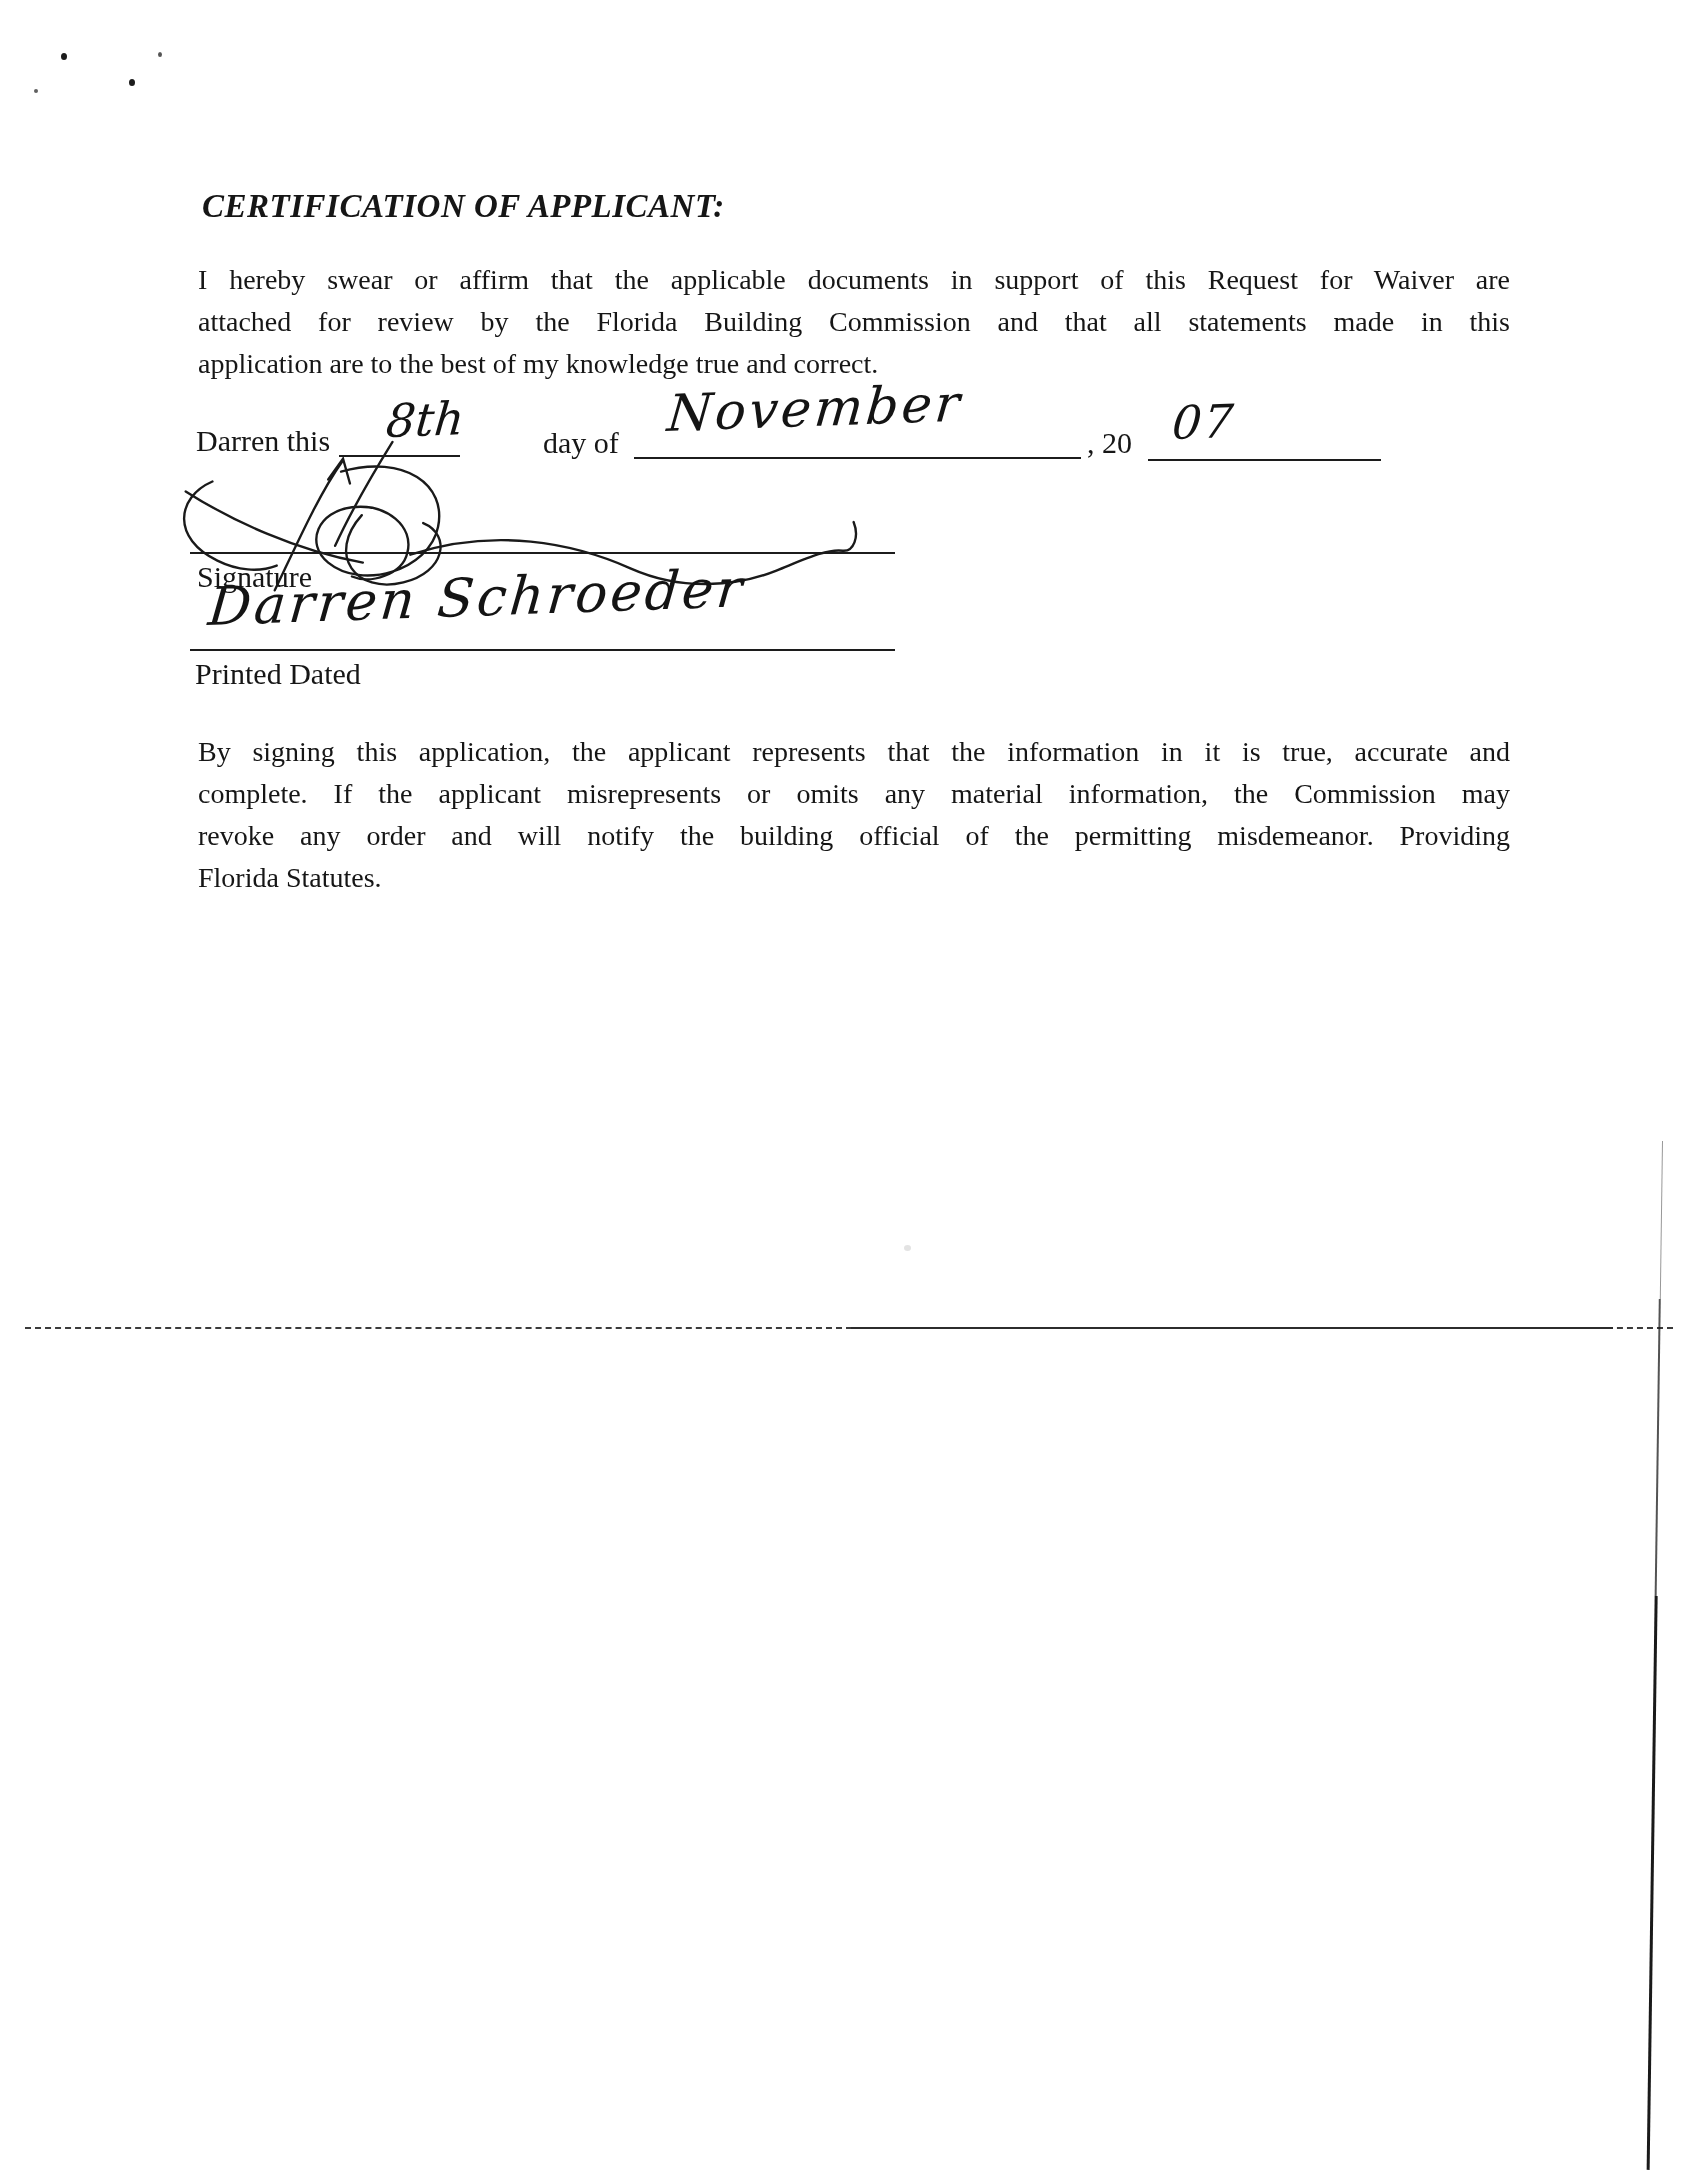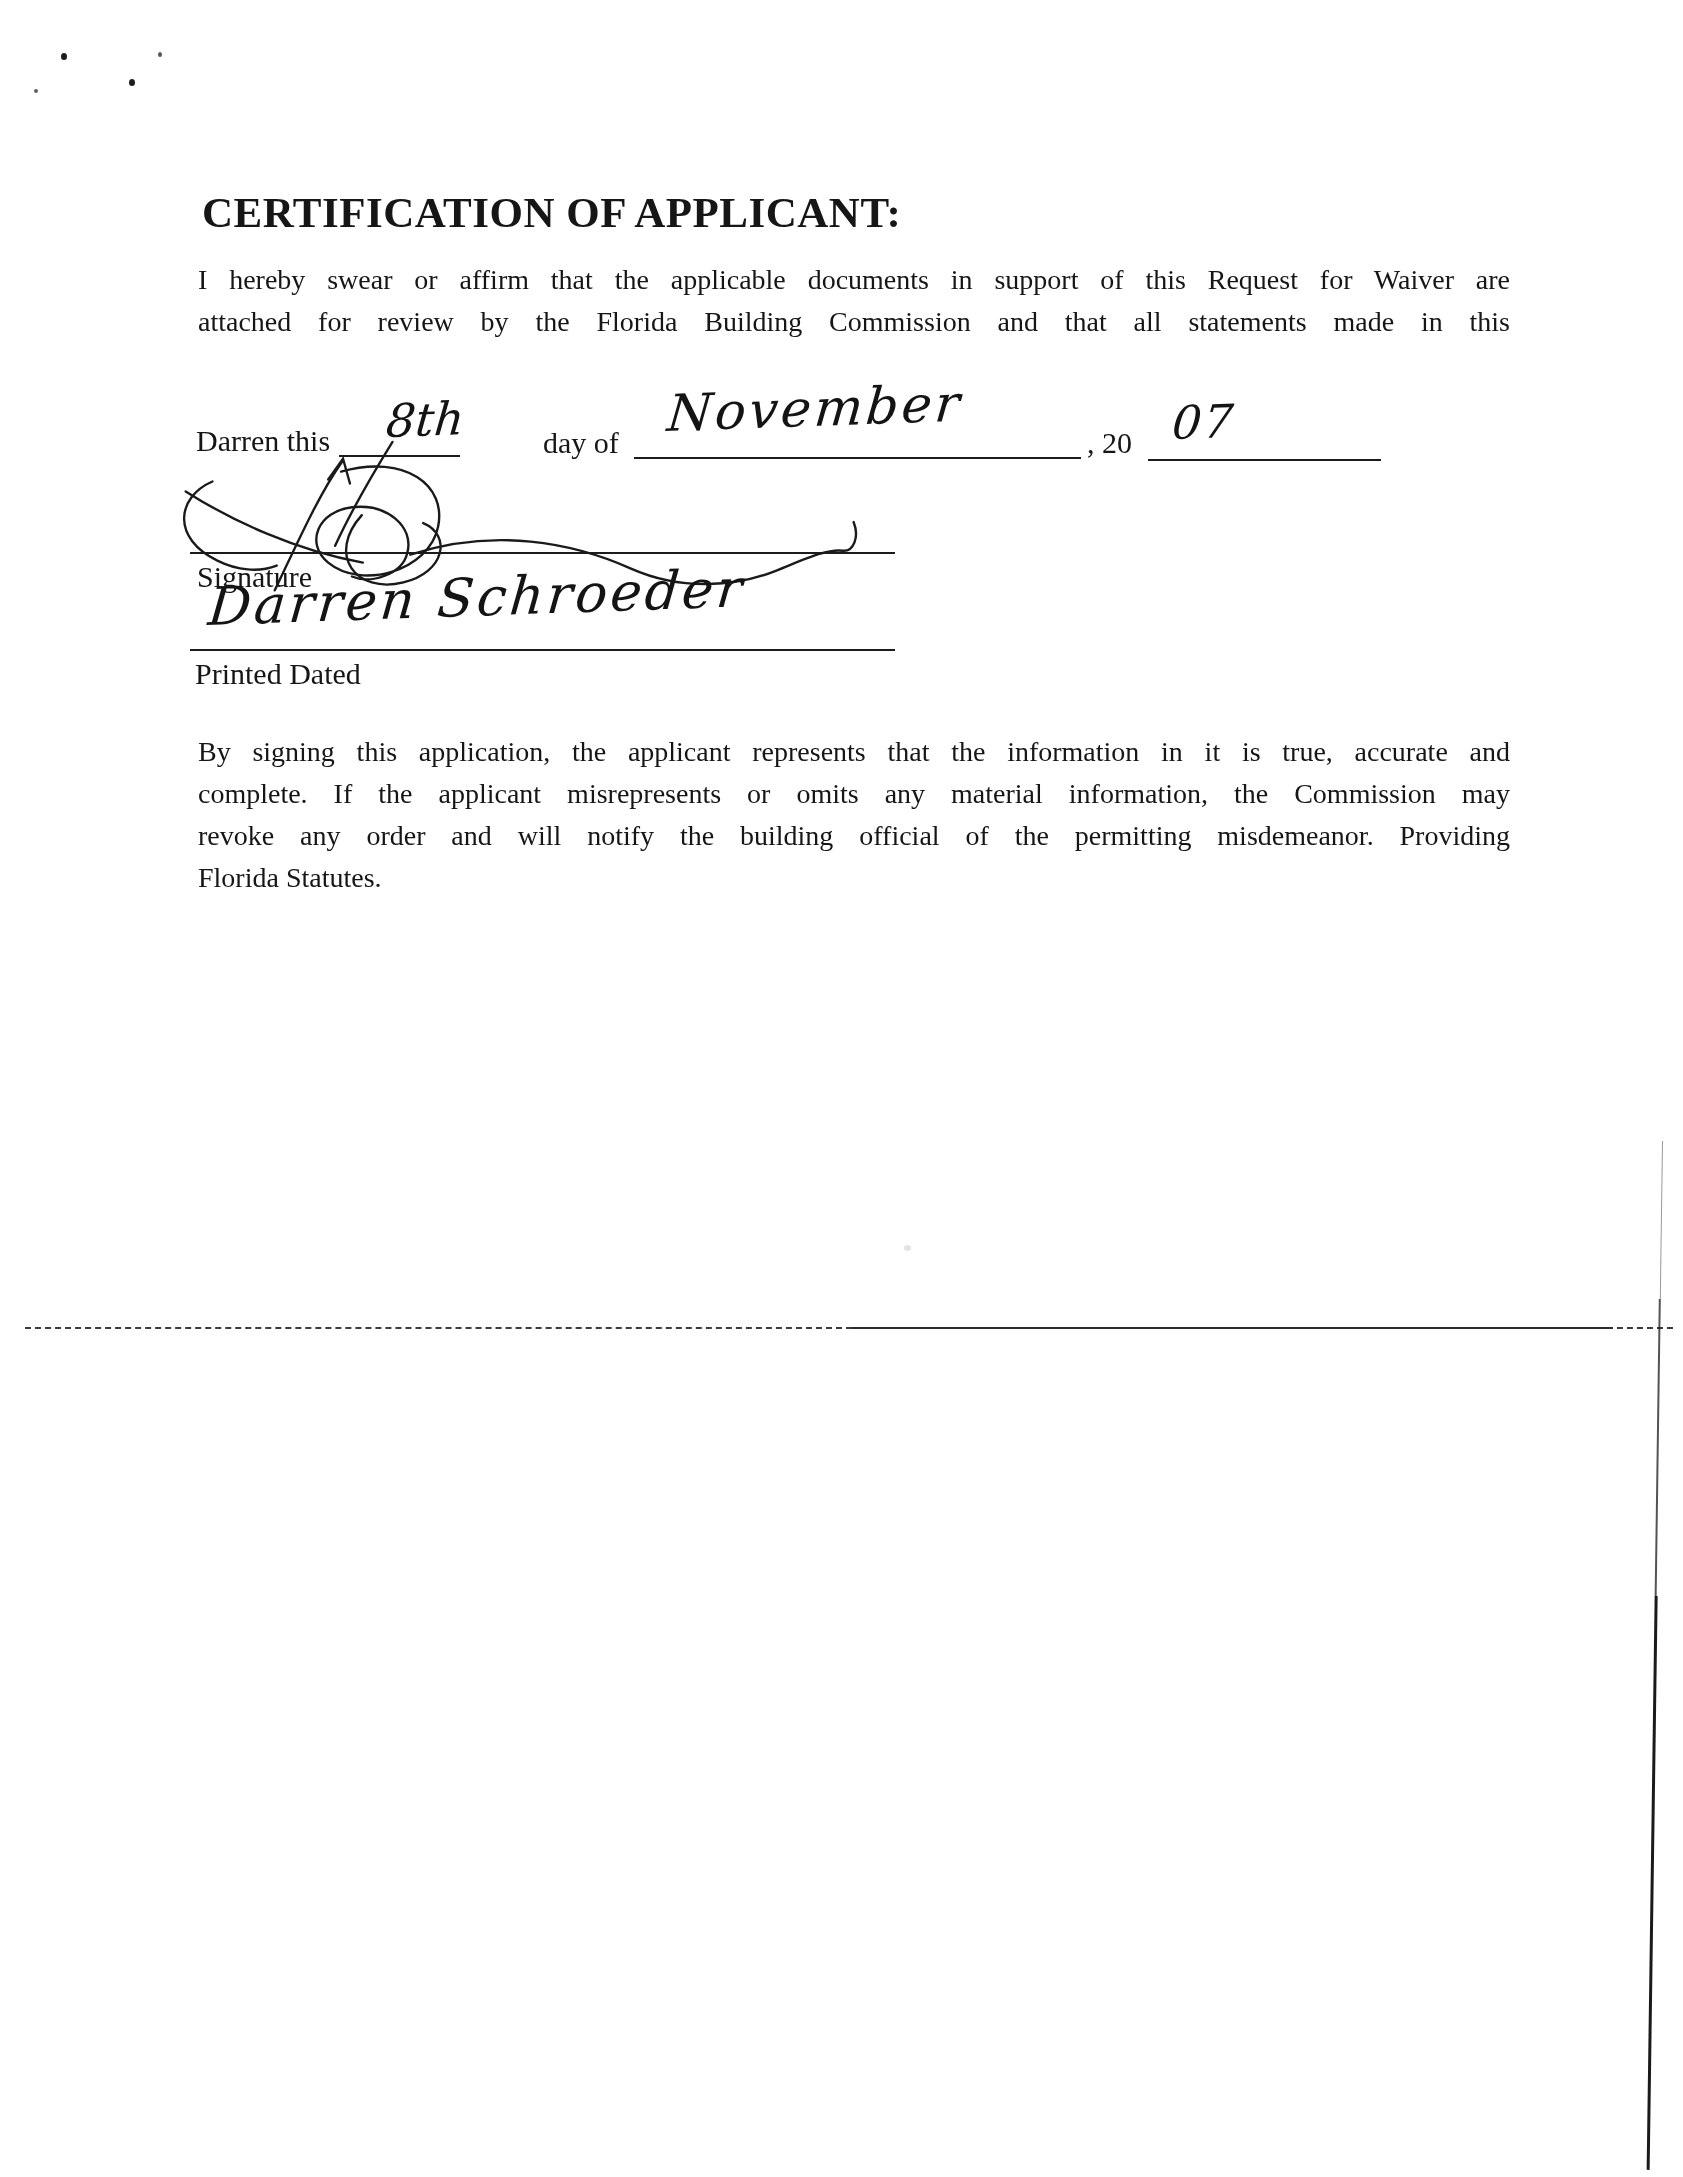--- a/index.html
+++ b/index.html
@@ -7,23 +7,24 @@
     position:relative;
     width:1683px;height:2177px;
     background:#ffffff;
     overflow:hidden;
     font-family:"Liberation Serif", serif;
     color:#161616;
   }
   .abs{position:absolute;}
   .heading{
     font-weight:bold;
-    font-size:43px;
+    font-size:33px;
     letter-spacing:0.5px;
     white-space:nowrap;
+    font-style:italic;
   }
   .bodyline{
     width:1312px;
     font-size:28px;
     line-height:42px;
     text-align:justify;
     text-align-last:justify;
     white-space:normal;
   }
   .bodyline.last{
@@ -71,20 +72,21 @@
   <div class="abs speck" style="left:158px;top:52px;width:4px;height:5px;opacity:.75;"></div>
   <div class="abs speck" style="left:129px;top:79px;width:6px;height:7px;"></div>
   <div class="abs speck" style="left:34px;top:89px;width:4px;height:4px;opacity:.7;"></div>
   <div class="abs speck" style="left:904px;top:1245px;width:7px;height:6px;opacity:.12;"></div>
 
   <div class="abs heading" style="left:202px;top:188px;">CERTIFICATION OF APPLICANT:</div>
 
   <div class="abs" style="left:198px;top:259px;">
     <div class="bodyline">I hereby swear or affirm that the applicable documents in support of this Request for Waiver are</div>
     <div class="bodyline">attached for review by the Florida Building Commission and that all statements made in this</div>
+    <div class="bodyline last">application are to the best of my knowledge true and correct.</div>
   </div>
 
   <div class="abs label" style="left:196px;top:424px;">Darren this</div>
   <div class="abs blankline" style="left:339px;top:455px;width:121px;"></div>
   <div class="abs hand hand-day" style="left:384px;top:394px;">8th</div>
   <div class="abs label" style="left:543px;top:426px;">day of</div>
   <div class="abs blankline" style="left:634px;top:457px;width:447px;"></div>
   <div class="abs hand hand-month" style="left:665px;top:384px;">November</div>
   <div class="abs label" style="left:1087px;top:426px;">, 20</div>
   <div class="abs blankline" style="left:1148px;top:459px;width:233px;"></div>

